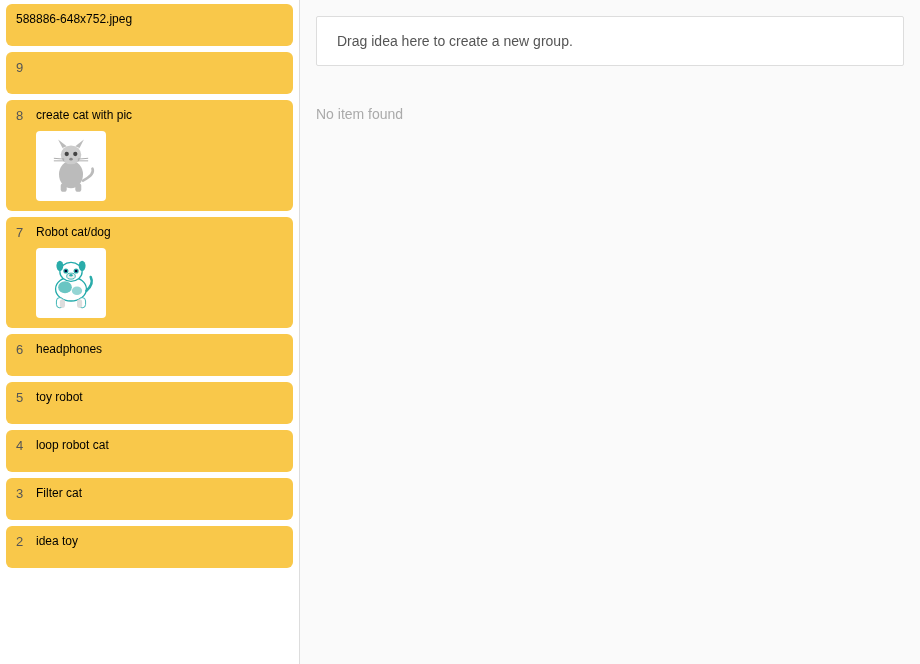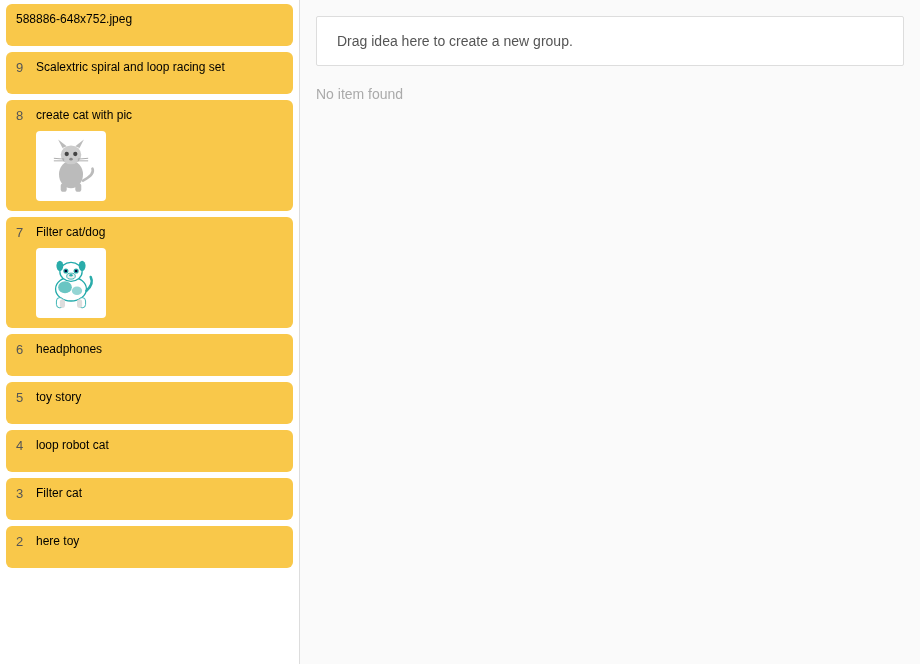--- a/index.html
+++ b/index.html
@@ -128,20 +128,21 @@
       background: #fff;
       padding: 16px 20px;
       color: #555;
       font-size: 14px;
     }
 
     .no-item {
       color: #aaa;
       font-size: 14px;
       padding: 4px 0;
+      margin-top: 20px;
     }
 
     
     .items-list::-webkit-scrollbar {
       width: 6px;
     }
     .items-list::-webkit-scrollbar-thumb {
       background: #ccc;
       border-radius: 3px;
     }
@@ -153,21 +154,20 @@
   <div class="items-list" id="items-list">
 
   <div class="idea-item">
         <div class="idea-item-header">
           <span class="idea-title">588886-648x752.jpeg</span>
         </div>
       </div>
       <div class="idea-item">
         <div class="idea-item-header">
           <span class="idea-number">9</span>
-          <span class="idea-title">Scalextric spiral and loop racing set</span>
         </div>
       </div>
       <div class="idea-item has-image">
         <div class="idea-item-header">
           <span class="idea-number">8</span>
           <span class="idea-title">create cat with pic</span>
         </div>
         <div class="idea-image">
           <svg class="robot-cat-img" viewBox="0 0 60 70" xmlns="http://www.w3.org/2000/svg">
 
@@ -193,21 +193,21 @@
         <path d="M44,52 Q58,45 55,38" stroke="#bbb" stroke-width="3" fill="none" stroke-linecap="round"></path>
 
         <rect x="18" y="55" width="7" height="10" rx="3" fill="#bbb"></rect>
         <rect x="35" y="55" width="7" height="10" rx="3" fill="#bbb"></rect>
       </svg>
         </div>
       </div>
       <div class="idea-item has-image">
         <div class="idea-item-header">
           <span class="idea-number">7</span>
-          <span class="idea-title">Filter cat/dog</span>
+          <span class="idea-title">Robot cat/dog</span>
         </div>
         <div class="idea-image">
           <svg class="robot-dog-img" viewBox="0 0 70 70" xmlns="http://www.w3.org/2000/svg">
 
         <ellipse cx="35" cy="42" rx="18" ry="14" fill="#fff" stroke="#2aa" stroke-width="1.5"></ellipse>
 
         <ellipse cx="28" cy="40" rx="8" ry="7" fill="#2aacaa" opacity="0.7"></ellipse>
         <ellipse cx="42" cy="44" rx="6" ry="5" fill="#2aacaa" opacity="0.5"></ellipse>
 
         <ellipse cx="35" cy="22" rx="13" ry="11" fill="#fff" stroke="#2aa" stroke-width="1.5"></ellipse>
@@ -234,39 +234,39 @@
       </div>
       <div class="idea-item">
         <div class="idea-item-header">
           <span class="idea-number">6</span>
           <span class="idea-title">headphones</span>
         </div>
       </div>
       <div class="idea-item">
         <div class="idea-item-header">
           <span class="idea-number">5</span>
-          <span class="idea-title">toy story</span>
+          <span class="idea-title">toy robot</span>
         </div>
       </div>
       <div class="idea-item">
         <div class="idea-item-header">
           <span class="idea-number">4</span>
           <span class="idea-title">loop robot cat</span>
         </div>
       </div>
       <div class="idea-item">
         <div class="idea-item-header">
           <span class="idea-number">3</span>
           <span class="idea-title">Filter cat</span>
         </div>
       </div>
       <div class="idea-item">
         <div class="idea-item-header">
           <span class="idea-number">2</span>
-          <span class="idea-title">here toy</span>
+          <span class="idea-title">idea toy</span>
         </div>
       </div>
     </div>
 </div>
 
 <div class="right-panel">
   <div class="drop-zone">
     <span>Drag idea here to create a new group.</span>
   </div>
   <div class="no-item">No item found</div>

